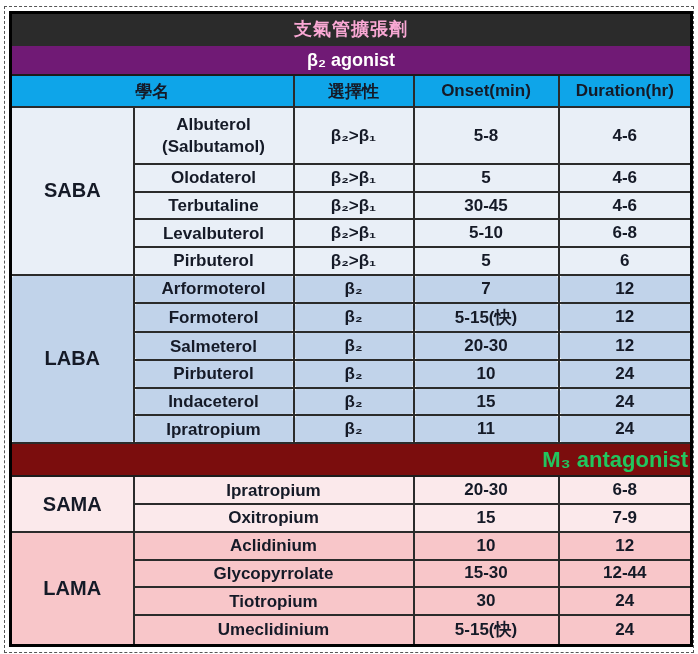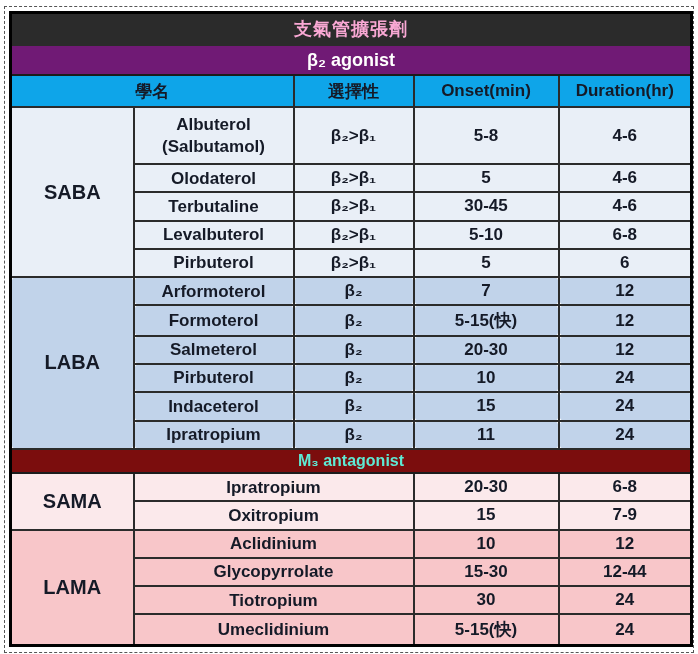--- a/index.html
+++ b/index.html
@@ -23,21 +23,21 @@
     border:2px solid #2b2b2b;
     text-align:center;vertical-align:middle;
     font-size:17px;font-weight:700;
     padding:0 2px;overflow:hidden;
   }
   tr.title-row td{
     background:#2b2b2b;color:#f9a8d4;height:30px;font-size:18px;
     border-color:#2b2b2b;letter-spacing:1px;
   }
   tr.b2-row td{background:#701a75;color:#ffffff;height:28px;font-size:18px;border-color:#1c1c1c;}
-  tr.m3-row td{background:#7b0d0d;color:#5eead4;font-size:16px;border-color:#1c1c1c;}
+  tr.m3-row td{background:#7b0d0d;color:#22c55e;font-size:22px;border-color:#1c1c1c;text-align:right;}
   tr.hdr-row td{background:#0ea5e9;height:30px;font-size:17px;}
   tr.tall{height:57px;}
   .saba td{background:#e9eff7;}
   .laba td{background:#c1d3ea;border-radius:6px;}
   .sama td{background:#fbe9eb;}
   .lama td{background:#f8c6c9;text-align:center;}
   td.cat{font-size:20px;}
   td.drug{line-height:1.25;margin-top:20px;}
 </style>
 </head>

